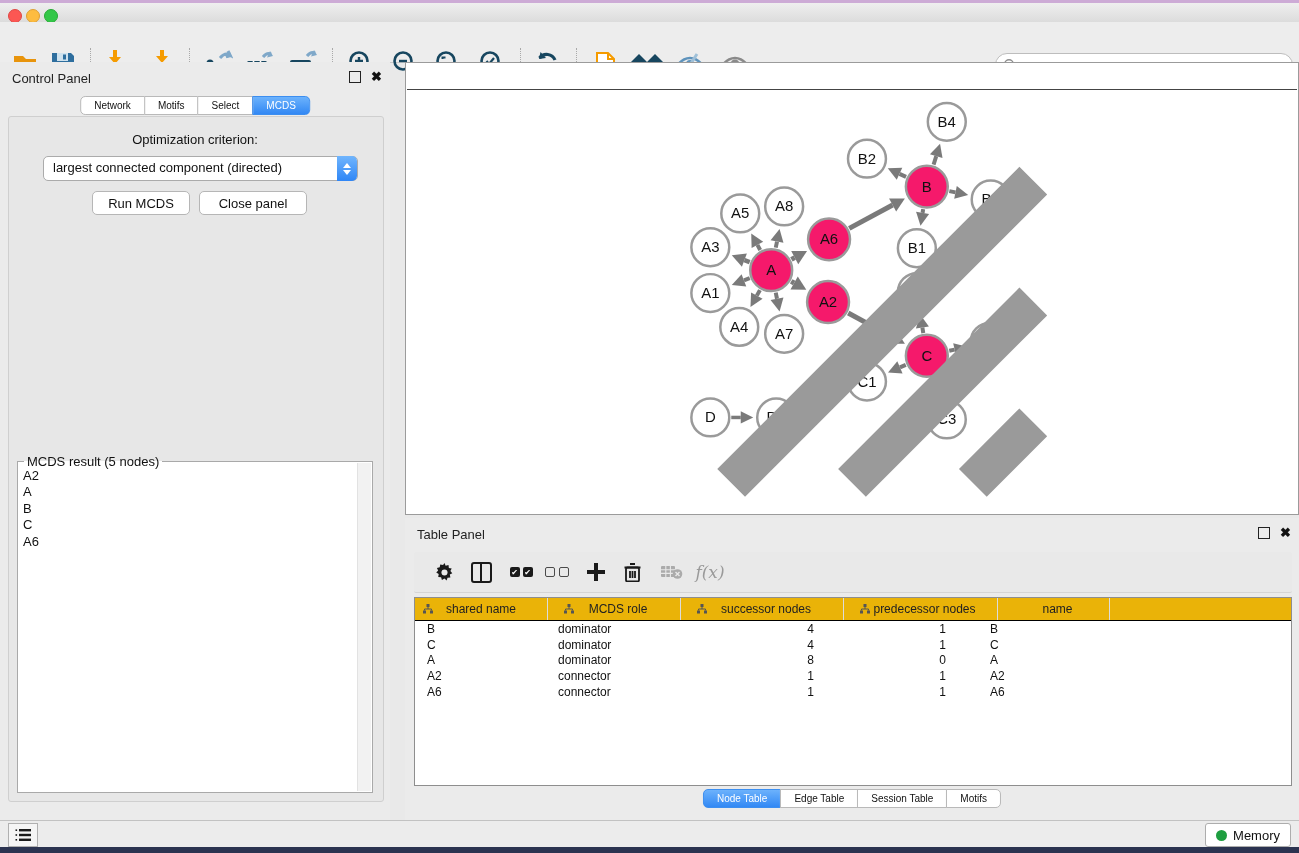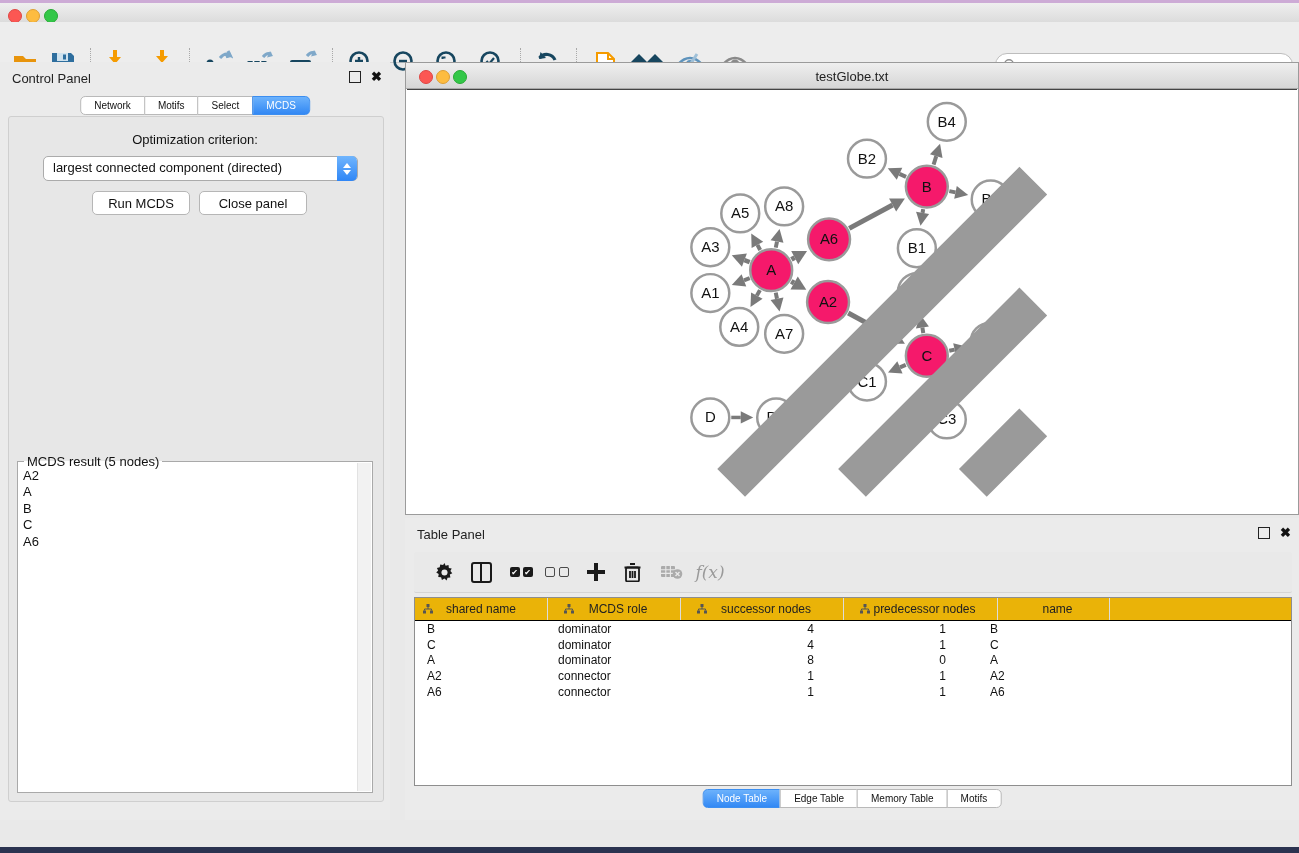--- a/index.html
+++ b/index.html
@@ -308,26 +308,20 @@
           <div>A</div>
           <div>B</div>
           <div>C</div>
           <div>A6</div>
         </div>
       <div class="result-scroll"></div>
     </div>
   </div>
 
   <div class="net-window">
-    <div class="net-titlebar">
-      <span class="tl red"></span>
-      <span class="tl yellow"></span>
-      <span class="tl green"></span>
-      <div class="net-title">testGlobe.txt</div>
-    </div>
     <div class="net-canvas">
       <svg viewBox="0 0 892 425" preserveAspectRatio="none">
           <line x1="354.01124522107034" y1="160.7948702451939" x2="351.19979008875947" y2="155.62542048578348" stroke="#7A7A7A" stroke-width="4"></line>
           <polygon points="344.98875477892966,144.2051297548061 356.99778384448643,152.4721256361776 345.4017963330325,158.77871533538936" fill="#7A7A7A"></polygon>
           <line x1="369.5783782586724" y1="158.46029164961277" x2="370.8338427255563" y2="152.27954350495392" stroke="#7A7A7A" stroke-width="4"></line>
           <polygon points="373.4216217413276,139.53970835038723 377.30175903479784,153.5933390052686 364.3659264163147,150.96574800463924" fill="#7A7A7A"></polygon>
           <line x1="343.4789624129428" y1="172.88551041799482" x2="338.1529509533734" y2="170.87734216274734" stroke="#7A7A7A" stroke-width="4.5"></line>
           <polygon points="325.5210375870572,166.11448958200518 340.64021841220546,164.2806762936711 335.6656834945414,177.4740080318236" fill="#7A7A7A"></polygon>
           <line x1="343.4789624129428" y1="189.11448958200518" x2="337.6851023101765" y2="191.29905978468756" stroke="#7A7A7A" stroke-width="4"></line>
           <polygon points="325.5210375870572,195.88551041799482 335.3565966040359,185.12345769448854 340.0136080163171,197.47466187488658" fill="#7A7A7A"></polygon>
@@ -577,20 +571,38 @@
             <div class="cell c3">1</div>
             <div class="cell c4">1</div>
             <div class="cell c5">A6</div>
           </div>
         </div>
     </div>
 
     <div class="seg-tabs tp-tabs">
       <span class="seg-tab sel">Node Table</span>
       <span class="seg-tab">Edge Table</span>
-      <span class="seg-tab">Memory Table</span>
+      <span class="seg-tab">Session Table</span>
       <span class="seg-tab">Motifs</span>
     </div>
   </div>
 
+  <div class="statusbar">
+    <div class="list-btn">
+      <svg width="16" height="14" viewBox="0 0 16 14">
+          <g fill="#1a1a1a">
+            <rect x="4" y="1" width="12" height="2.4"></rect>
+            <rect x="4" y="5.8" width="12" height="2.4"></rect>
+            <rect x="4" y="10.6" width="12" height="2.4"></rect>
+            <rect x="0.5" y="1.4" width="1.6" height="1.6"></rect>
+            <rect x="0.5" y="6.2" width="1.6" height="1.6"></rect>
+            <rect x="0.5" y="11" width="1.6" height="1.6"></rect>
+          </g>
+        </svg>
+    </div>
+    <div class="mem-btn">
+      <span class="mem-dot"></span>
+      <span>Memory</span>
+    </div>
+  </div>
   <div class="bottom-strip"></div>
 
 </div>
 
 </body></html>

